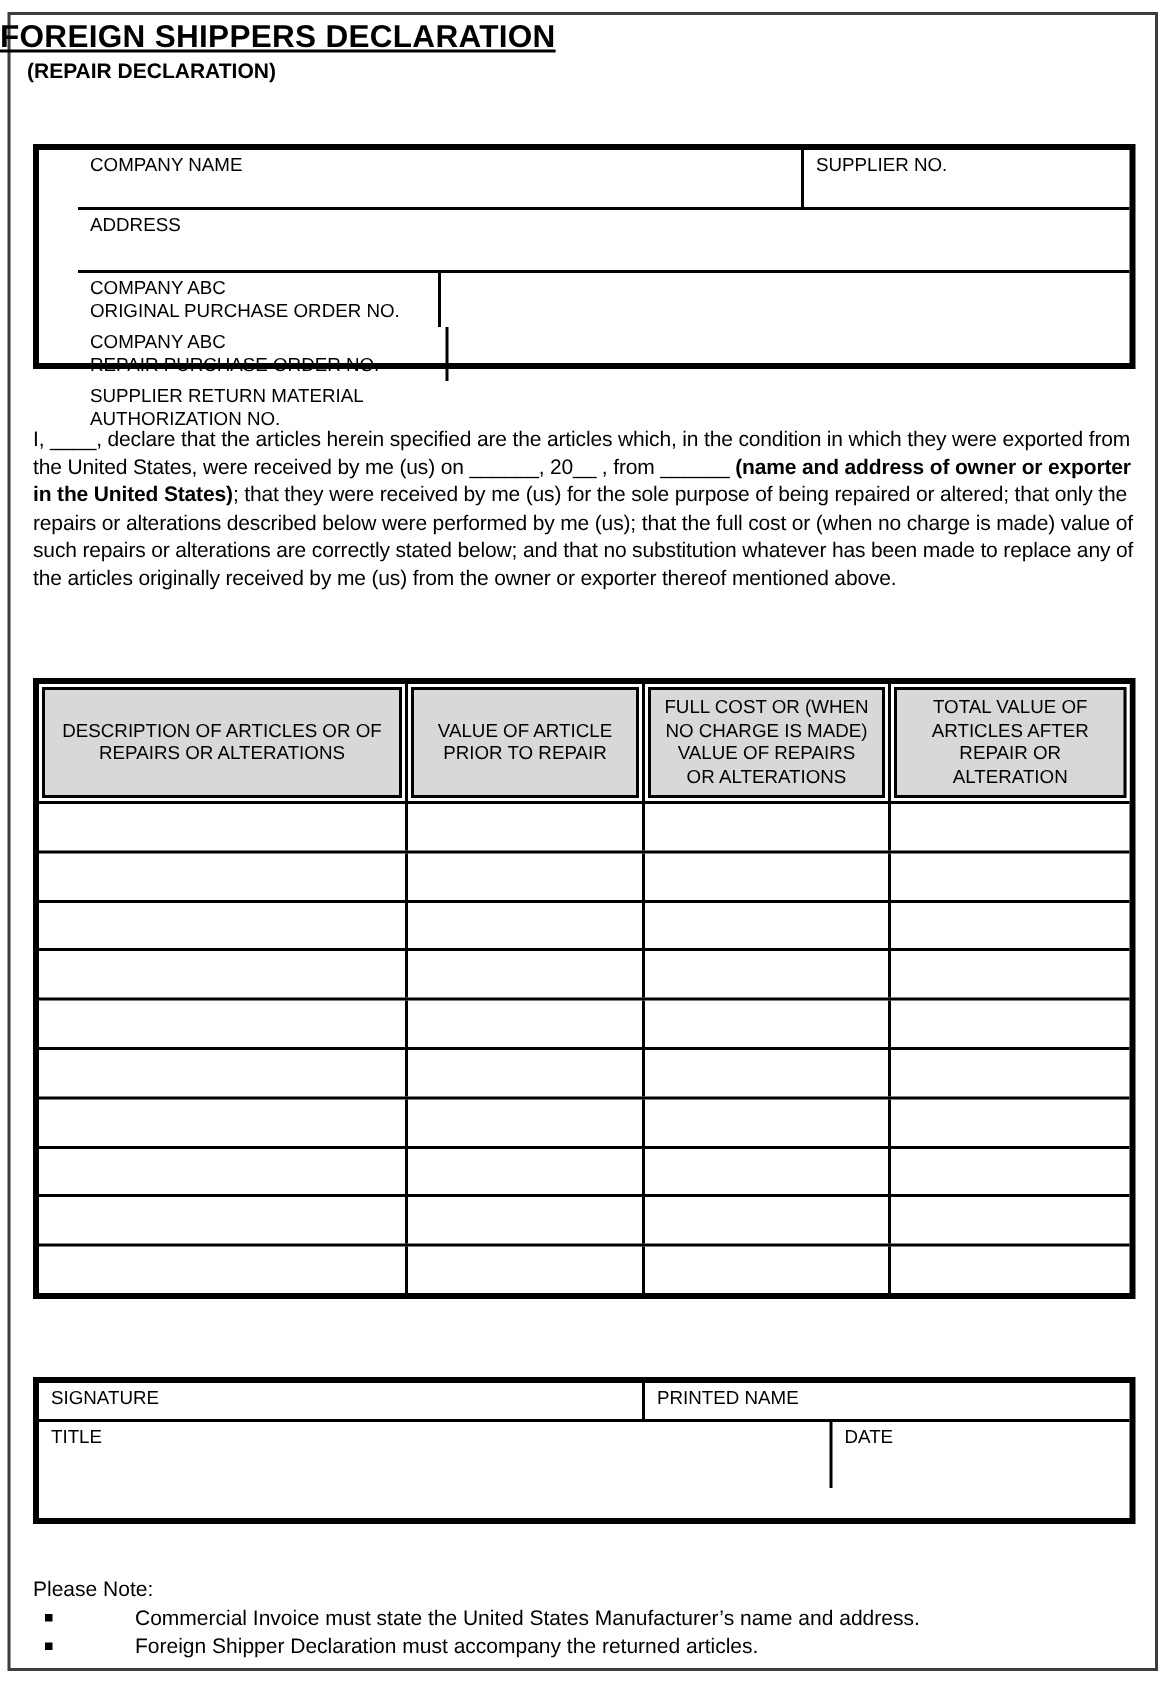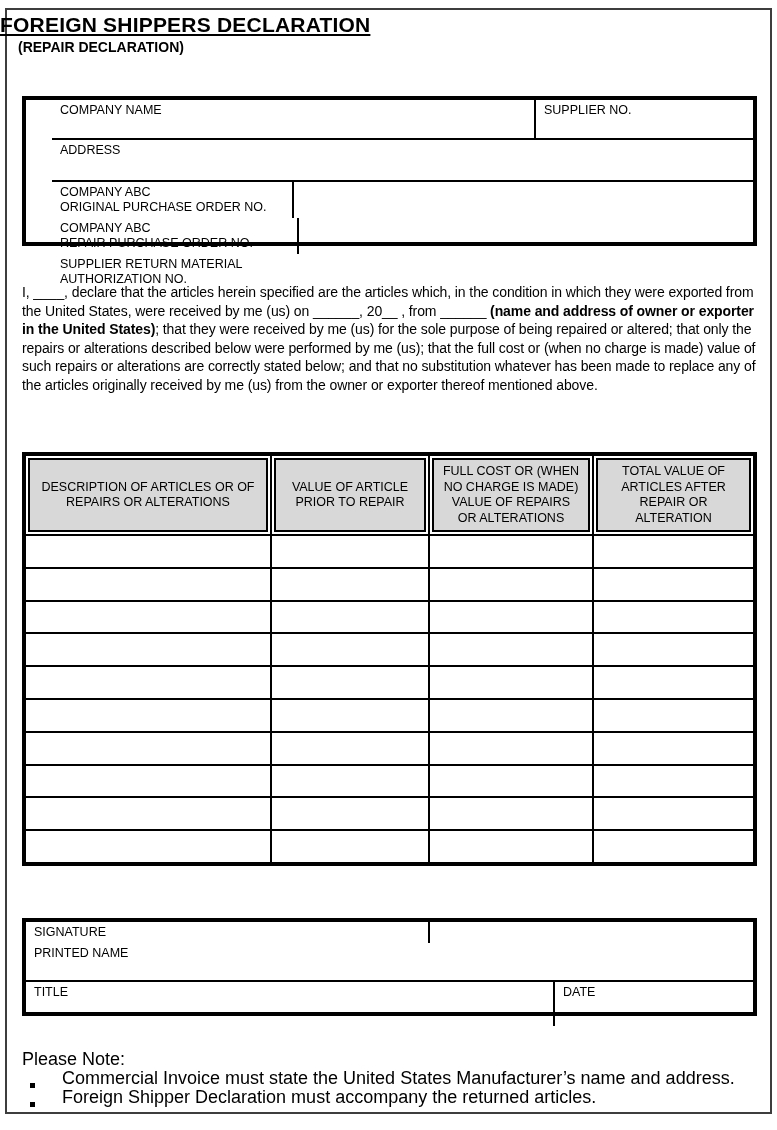--- a/index.html
+++ b/index.html
@@ -38,31 +38,31 @@
   .at-hcol:last-child { border-right:none; }
   .at-hcell { height:100%; border:2px solid #000; background:#d8d8d8; display:flex; align-items:center; justify-content:center; text-align:center; font-weight:normal; font-size:12.5px; line-height:15.5px; padding:0 8px; }
   .at-body { display:flex; flex-direction:column; height:328px; }
   .at-row { flex:1; display:grid; grid-template-columns:246px 158px 164px 1fr; border-top:2px solid #000; }
   .at-cell { border-right:2px solid #000; }
   .at-cell:last-child { border-right:none; }
 
   
   .sig-table { position:absolute; left:22px; top:918px; width:735px; height:98px; border:4px solid #000; background:#fff; }
   .st-row { display:flex; }
-  .st-row1 { height:60px; border-bottom:2px solid #000;flex-direction:column; }
+  .st-row1 { height:26px; border-bottom:2px solid #000; }
   .st-row2 { height:44px; }
   .st-r1c1 { width:404px; border-right:2px solid #000; }
   .st-r1c2 { flex:1; }
   .st-r2c1 { width:529px; border-right:2px solid #000; }
   .st-r2c2 { flex:1; }
 
   
-  .notes { position:absolute; left:22px; top:1050px; width:720px; font-size:18px; }
+  .notes { position:absolute; left:22px; top:1050px; width:720px; font-size:14px; }
   .notes-heading { line-height:19px; }
-  .note-item { display:flex; align-items:flex-end; line-height:19px; padding-left:8px; }
+  .note-item { display:flex; align-items:center; line-height:19px; padding-left:8px;gap:28px; }
   .sq { width:5px; height:5px; background:#000; margin-right:27px; flex:0 0 auto; }
 </style>
 </head>
 <body>
 
 <div class="page">
   <div class="page-border"></div>
 
   <div class="title">FOREIGN SHIPPERS DECLARATION</div>
   <div class="subtitle">(REPAIR DECLARATION)</div>

